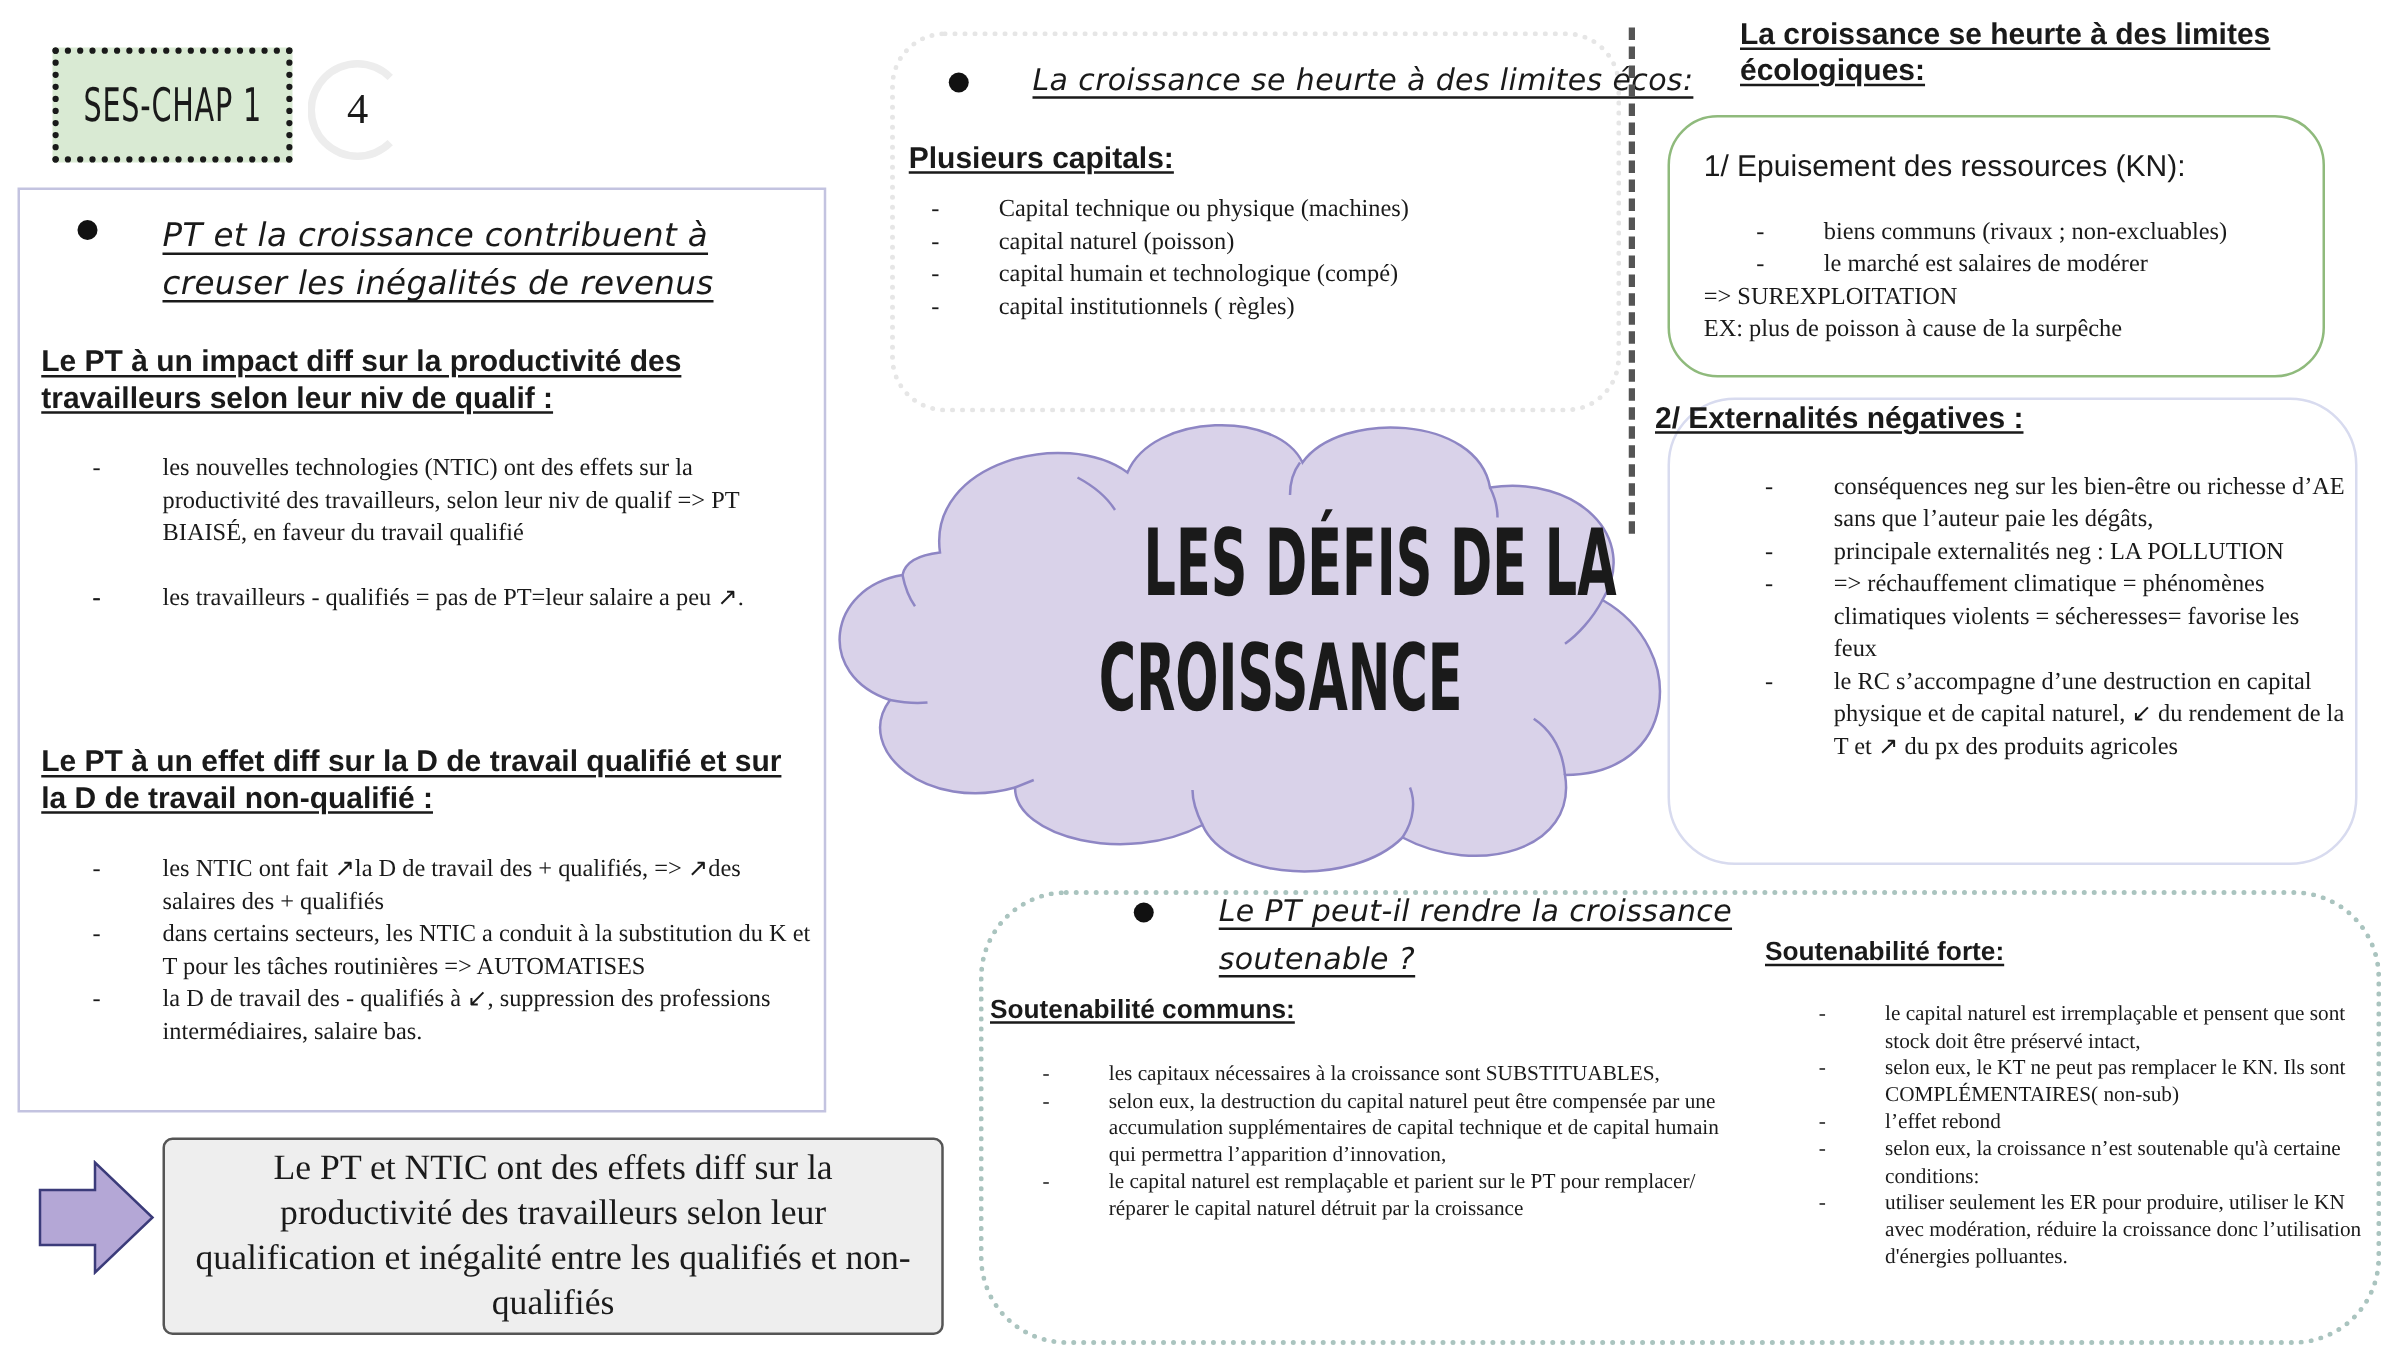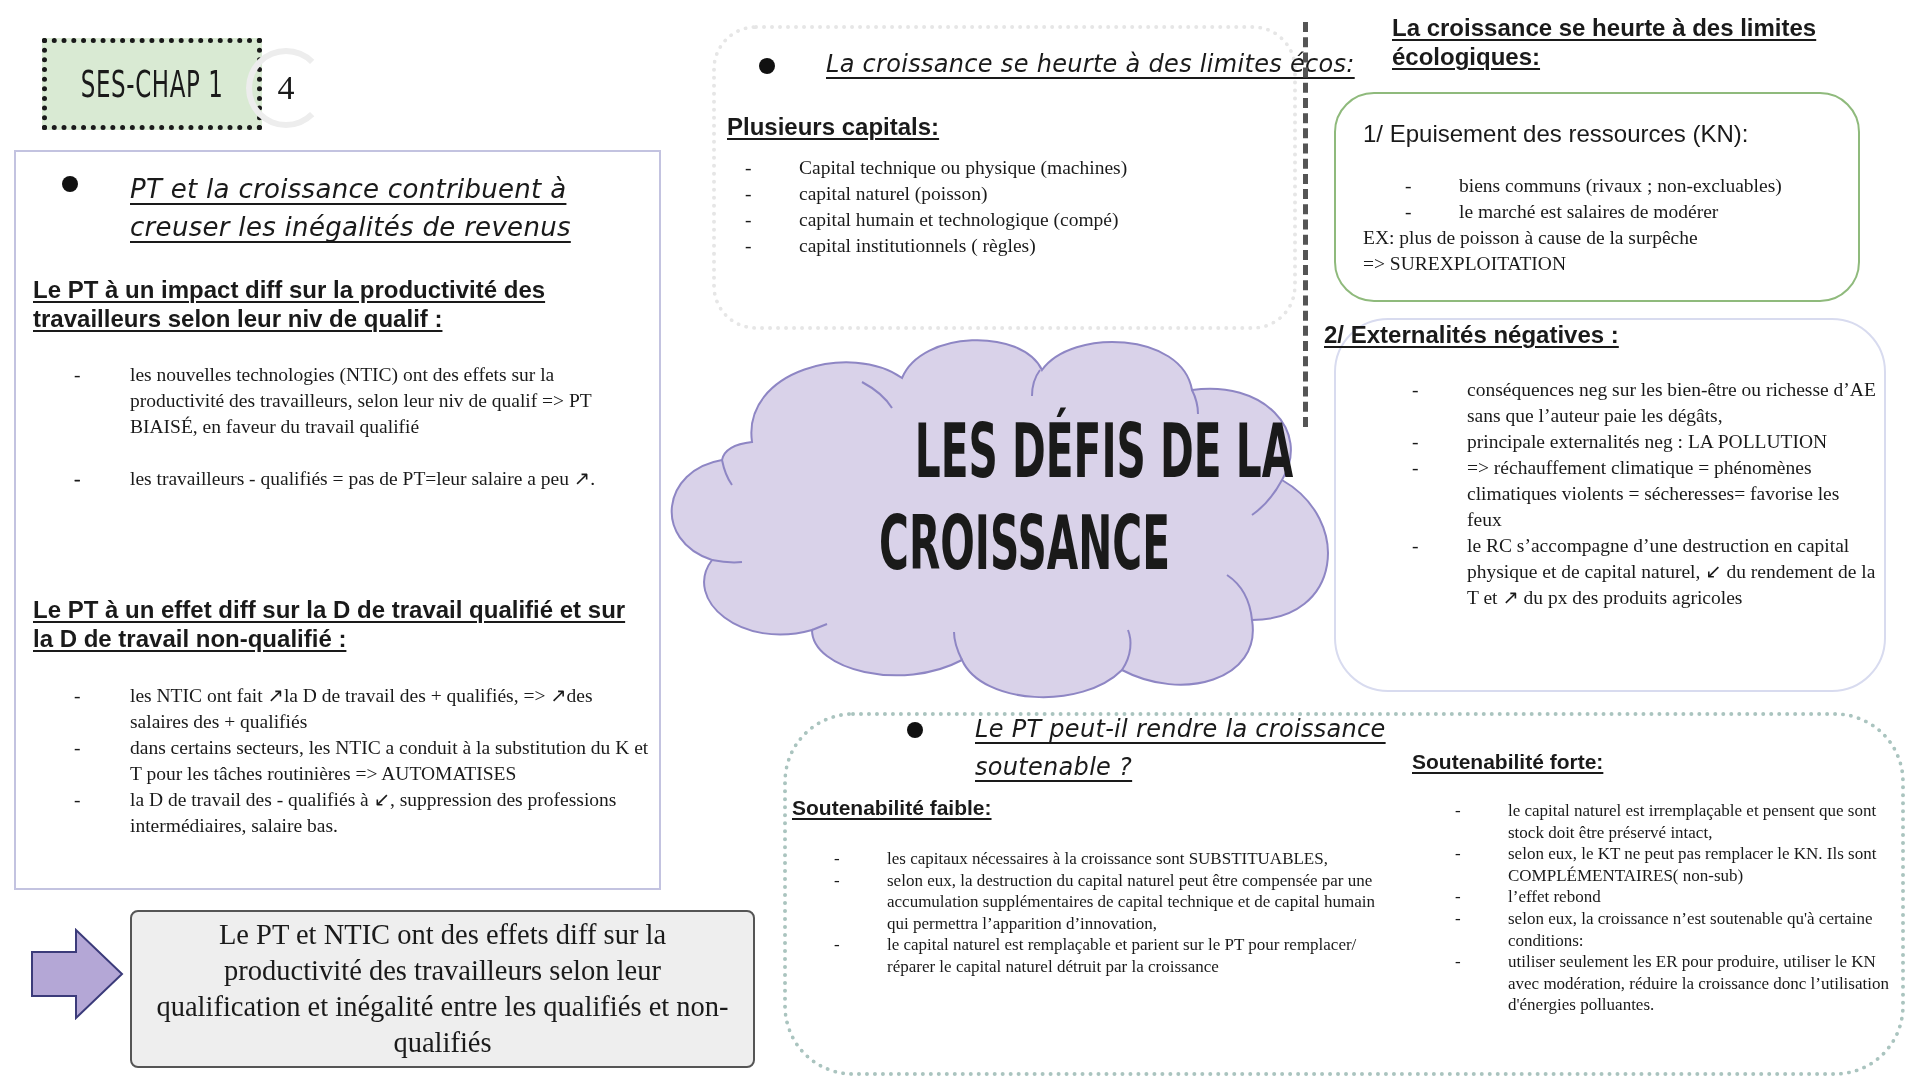--- a/index.html
+++ b/index.html
@@ -11,21 +11,21 @@
   .hand { font-family: "DejaVu Sans", sans-serif; font-style: italic; font-weight: 300; text-decoration: underline; text-decoration-thickness: 2px; text-underline-offset: 5px; letter-spacing: 0.3px; }
   
   .cond { font-family: "Liberation Sans Narrow", "Liberation Sans", sans-serif; font-weight: 700; text-decoration: underline; text-decoration-thickness: 2px; text-underline-offset: 3px; }
   .body { font-family: "Liberation Serif", serif; }
 
   ul.dash { list-style: none; }
   ul.dash li { position: relative; }
   ul.dash li .d { position: absolute; left: -56px; top: 0; }
 
   
-  #chap-tag { left: 42px; top: 38px; width: 220px; height: 92px; background: #d9ead3; border: 5px dotted #1a1a1a; display: flex; align-items: center; justify-content: center; }
+  #chap-tag { left: 42px; top: 38px; width: 192px; height: 92px; background: #d9ead3; border: 5px dotted #1a1a1a; display: flex; align-items: center; justify-content: center; }
   #chap-tag span { font-family: "DejaVu Sans", sans-serif; font-size: 37px; transform: scaleX(0.62); letter-spacing: 1px; white-space: nowrap; }
   #page-num-ring { left: 246px; top: 48px; width: 80px; height: 80px; border-radius: 50%; border: 6px solid #ededed; border-right-color: transparent; border-top-color: #ededed; }
   #page-num { left: 246px; top: 48px; width: 80px; height: 80px; display: flex; align-items: center; justify-content: center; font-size: 34px; }
 
   
   #left-panel { left: 14px; top: 150px; width: 647px; height: 740px; border: 2px solid #c3c3e0; }
   #lp-bullet { left: 62px; top: 176px; width: 16px; height: 16px; border-radius: 50%; background: #111; }
   #lp-title { left: 130px; top: 170px; width: 520px; font-size: 26px; line-height: 38px; }
   #lp-h1 { left: 33px; top: 275px; width: 560px; font-size: 24px; line-height: 29px; }
   #lp-list1 { left: 130px; top: 362px; width: 520px; font-size: 19.5px; line-height: 26px; }
@@ -152,37 +152,37 @@
 </div>
 
 <div id="rt-title" class="abs cond">La croissance se heurte à des limites écologiques:</div>
 <div id="epuisement-box" class="abs"></div>
 <div id="ep-h" class="abs">1/ Epuisement des ressources (KN):</div>
 <ul id="ep-list" class="abs dash body">
   <li><span class="d">-</span><span>biens communs (rivaux ; non-excluables)</span></li>
   <li><span class="d">-</span><span>le marché est salaires de modérer</span></li>
 </ul>
 <div id="ep-extra" class="abs body">
+  <div>=&gt; SUREXPLOITATION</div>
   <div>EX: plus de poisson à cause de la surpêche</div>
-  <div>=&gt; SUREXPLOITATION</div>
 </div>
 
 <div id="externalites-box" class="abs"></div>
 <div id="ex-h" class="abs cond">2/ Externalités négatives :</div>
 <ul id="ex-list" class="abs dash body">
   <li><span class="d">-</span><span>conséquences neg sur les bien-être ou richesse d’AE sans que l’auteur paie les dégâts,</span></li>
   <li><span class="d">-</span><span>principale externalités neg : LA POLLUTION</span></li>
   <li><span class="d">-</span><span>=&gt; réchauffement climatique = phénomènes climatiques violents = sécheresses= favorise les feux</span></li>
   <li><span class="d">-</span><span>le RC s’accompagne d’une destruction en capital physique et de capital naturel, ↙ du rendement de la T et ↗ du px des produits agricoles</span></li>
 </ul>
 
 <div id="sustain-box" class="abs"></div>
 <div id="sb-bullet" class="abs"></div>
 <div id="sb-title" class="abs hand">Le PT peut-il rendre la croissance soutenable ?</div>
-<div id="weak-h" class="abs cond">Soutenabilité faible:</div>
+<div id="weak-h" class="abs cond">Soutenabilité communs:</div>
 <ul id="weak-list" class="abs dash body">
   <li><span class="d">-</span><span>les capitaux nécessaires à la croissance sont SUBSTITUABLES,</span></li>
   <li><span class="d">-</span><span>selon eux, la destruction du capital naturel peut être compensée par une accumulation supplémentaires de capital technique et de capital humain qui permettra l’apparition d’innovation,</span></li>
   <li><span class="d">-</span><span>le capital naturel est remplaçable et parient sur le PT pour remplacer/ réparer le capital naturel détruit par la croissance</span></li>
 </ul>
 <div id="strong-h" class="abs cond">Soutenabilité forte:</div>
 <ul id="strong-list" class="abs dash body">
   <li><span class="d">-</span><span>le capital naturel est irremplaçable et pensent que sont stock doit être préservé intact,</span></li>
   <li><span class="d">-</span><span>selon eux, le KT ne peut pas remplacer le KN. Ils sont COMPLÉMENTAIRES( non-sub)</span></li>
   <li><span class="d">-</span><span>l’effet rebond</span></li>

